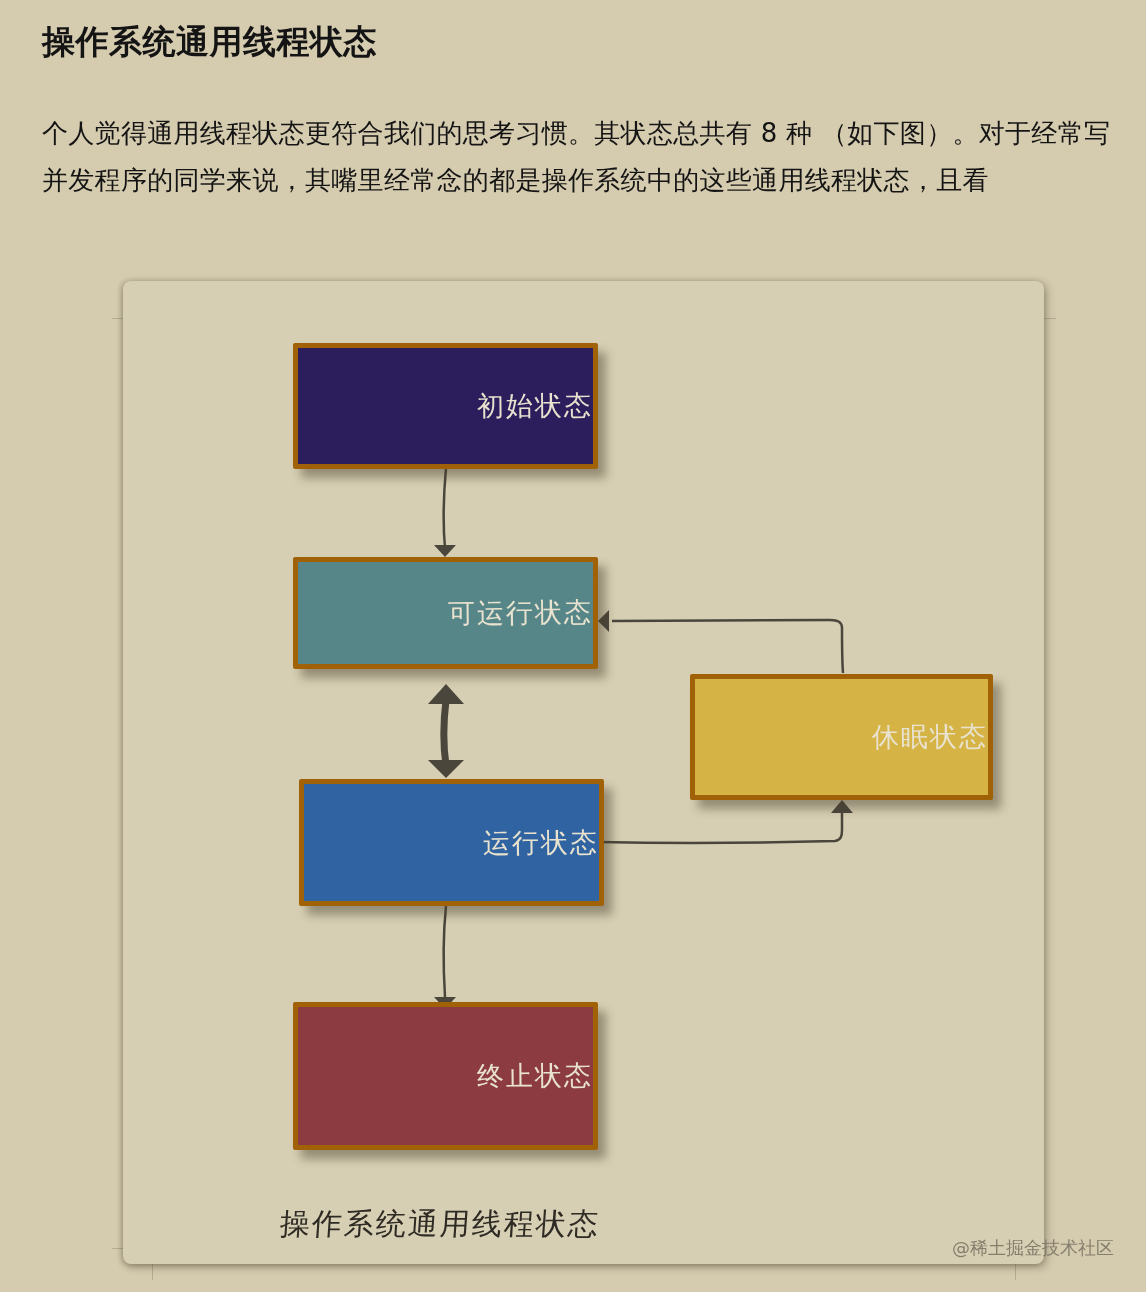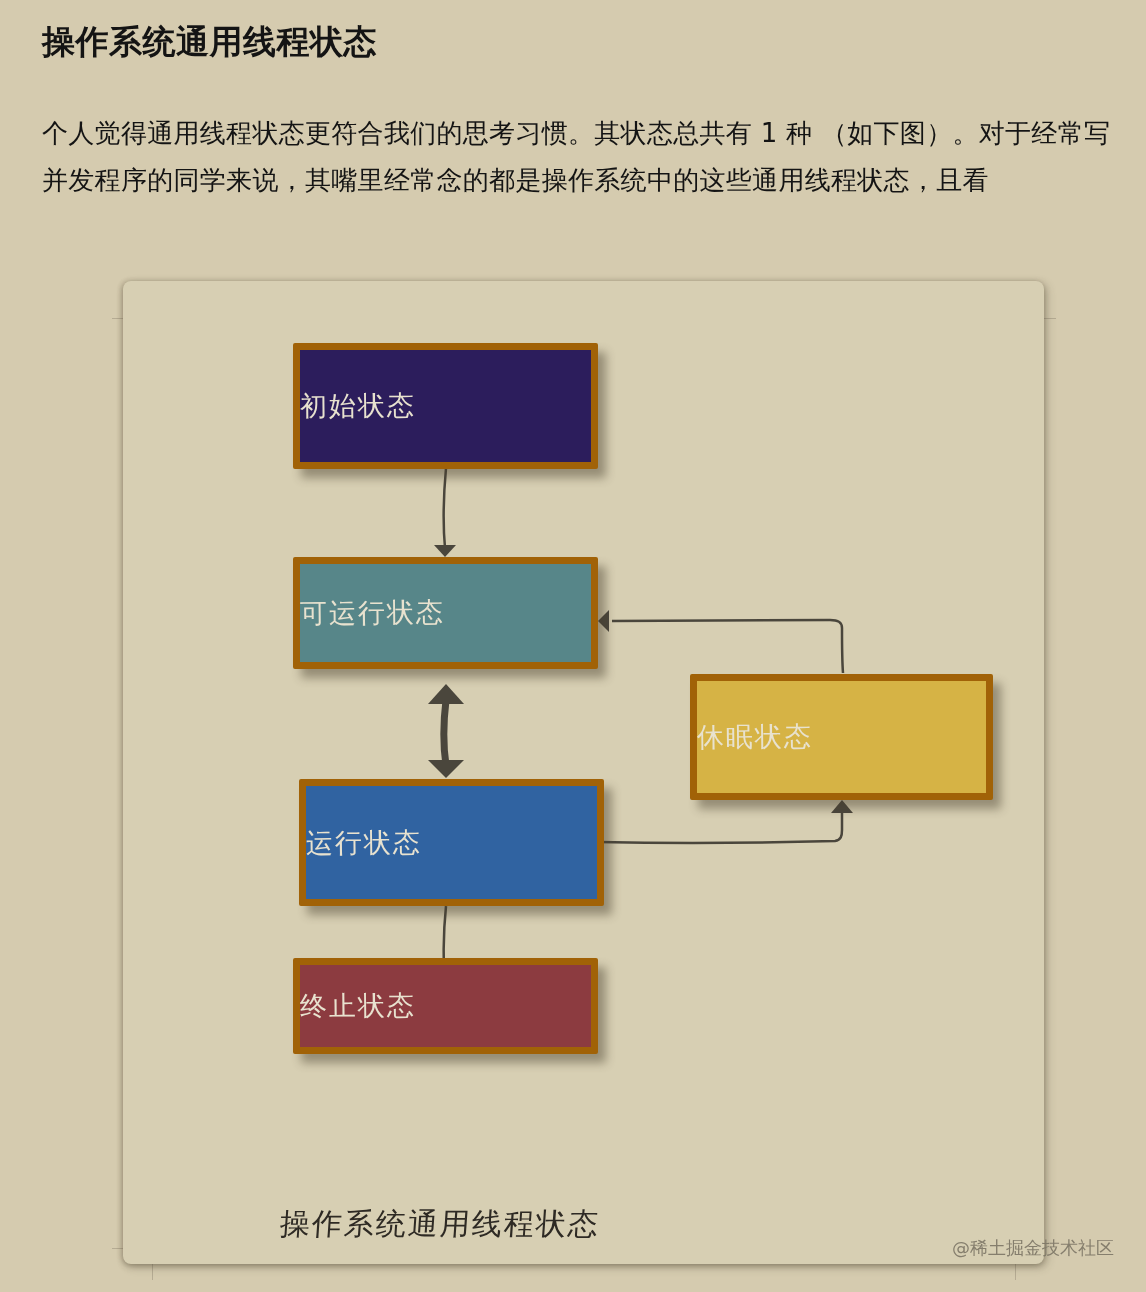--- a/index.html
+++ b/index.html
@@ -46,25 +46,25 @@
       left: 123px;
       top: 281px;
       width: 921px;
       height: 983px;
       background: #d7cfb3;
       border-radius: 8px;
       box-shadow: 0 2px 6px rgba(80, 70, 50, 0.35), -2px 0 4px rgba(80,70,50,0.15), 3px 3px 10px rgba(60,55,40,0.25);
     }
     .state-box {
       position: absolute;
-      border: 7px solid #a16207;
+      border: 5px solid #a16207;
       box-sizing: border-box;
       display: flex;
       align-items: center;
-      justify-content: flex-start;
+      justify-content: flex-end;
       box-shadow: 8px 9px 10px rgba(70, 62, 45, 0.45);
       border-radius: 2px;
     }
     .state-label {
       font-size: 27px;
       color: #e8e2cf;
       letter-spacing: 2px;
       font-family: "DejaVu Sans", sans-serif;
       transform: rotate(-0.6deg);
     }
@@ -94,21 +94,21 @@
       color: #7d7666;
       opacity: 0.9;
       letter-spacing: 0px;
     }
   </style>
 </head>
 <body>
 
 <h1 class="page-title">操作系统通用线程状态</h1>
 
-<p class="paragraph">个人觉得通用线程状态更符合我们的思考习惯。其状态总共有 1 种 （如下图）。对于经常写并发程序的同学来说，其嘴里经常念的都是操作系统中的这些通用线程状态，且看</p>
+<p class="paragraph">个人觉得通用线程状态更符合我们的思考习惯。其状态总共有 8 种 （如下图）。对于经常写并发程序的同学来说，其嘴里经常念的都是操作系统中的这些通用线程状态，且看</p>
 
 <div class="guide" style="left:112px; top:318px; width:12px; height:1px;"></div>
 <div class="guide" style="left:1044px; top:318px; width:12px; height:1px;"></div>
 <div class="guide" style="left:112px; top:1248px; width:12px; height:1px;"></div>
 <div class="guide" style="left:152px; top:1264px; width:1px; height:16px;"></div>
 <div class="guide" style="left:1015px; top:1264px; width:1px; height:16px;"></div>
 
 <div class="card"></div>
 
 <svg class="diagram-svg" viewBox="0 0 1146 1292">
@@ -143,19 +143,19 @@
 </div>
 
 <div class="state-box" style="left:299px; top:779px; width:305px; height:127px; background:#3063a1;">
   <span class="state-label">运行状态</span>
 </div>
 
 <div class="state-box" style="left:690px; top:674px; width:303px; height:126px; background:#d6b345;">
   <span class="state-label">休眠状态</span>
 </div>
 
-<div class="state-box" style="left:293px; top:958px; width:305px; height:96px; background:#8c3b40;">
+<div class="state-box" style="left:293px; top:1002px; width:305px; height:148px; background:#8c3b40;">
   <span class="state-label">终止状态</span>
 </div>
 
 <div class="caption">操作系统通用线程状态</div>
 
 <div class="watermark">@稀土掘金技术社区</div>
 
 </body></html>

